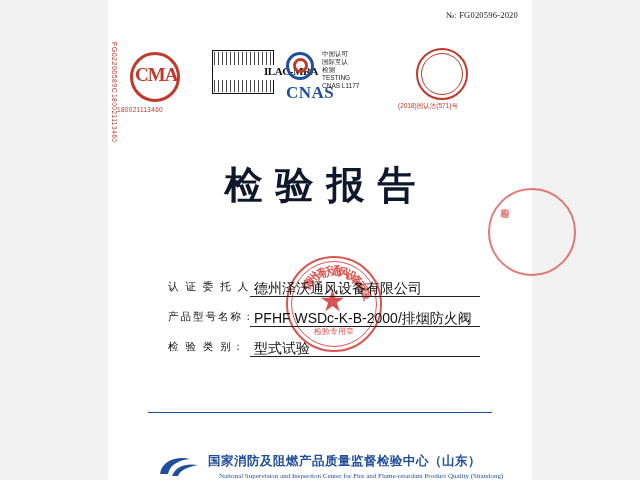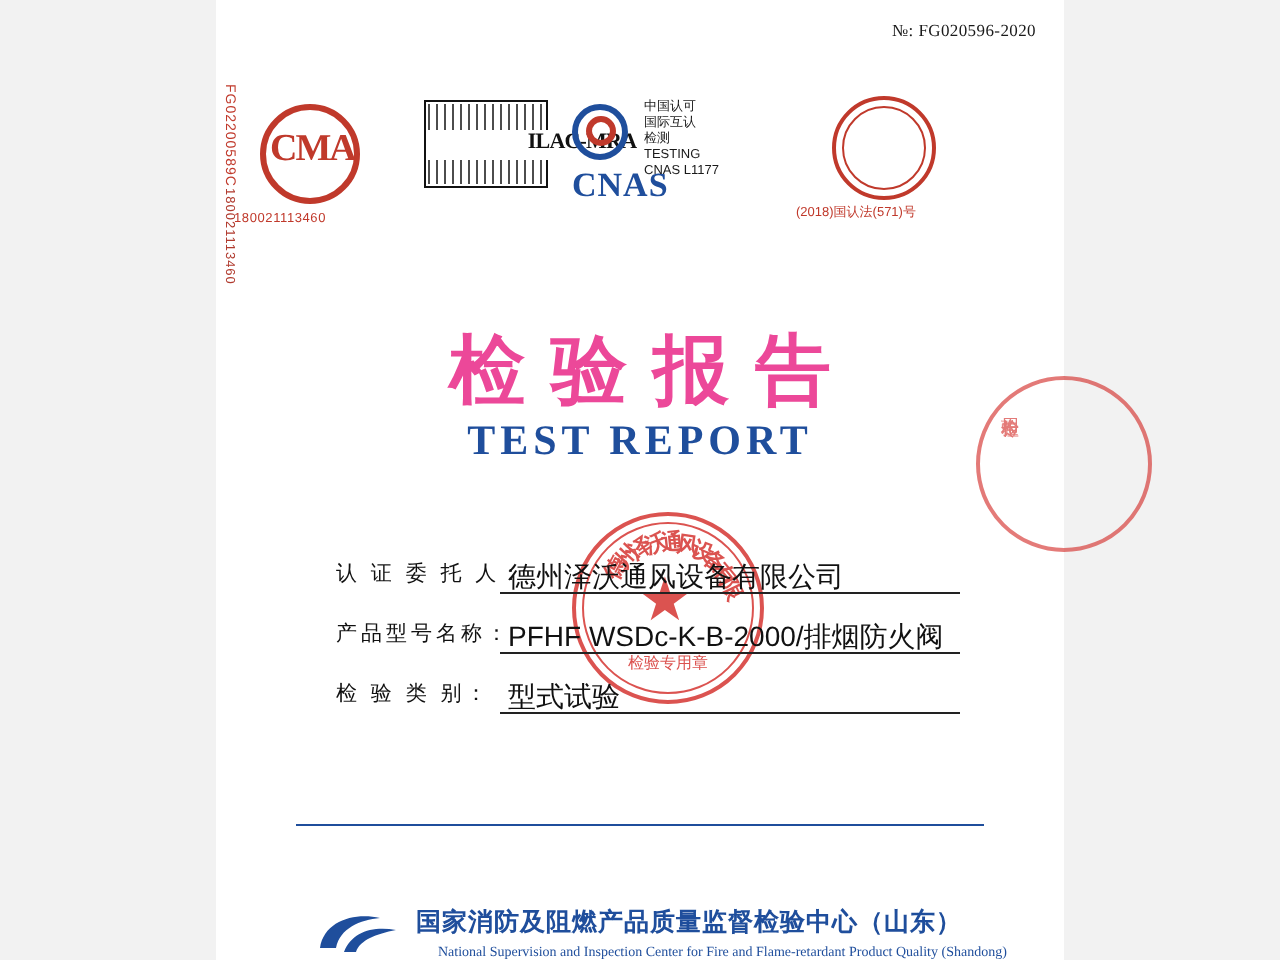--- a/index.html
+++ b/index.html
@@ -265,21 +265,21 @@
 
   
   .title-cn {
     position: absolute;
     left: 0;
     top: 160px;
     width: 424px;
     text-align: center;
     font-size: 38px;
     font-weight: bold;
-    color: #ec4899;
+    color: #0f172a;
     letter-spacing: 13px;
     text-indent: 13px;
     font-family: "Liberation Serif", serif;
   }
   .title-en {
     position: absolute;
     left: 0;
     top: 208px;
     width: 424px;
     text-align: center;
@@ -519,21 +519,20 @@
       </div>
 
       <div class="ccl">
         <div class="ring"></div>
         <div class="inner"></div>
         <div class="sub">(2018)国认法(571)号</div>
       </div>
     </div>
 
     <div class="title-cn">检验报告</div>
-    <div class="title-en">TEST REPORT</div>
 
     <div class="seal">
       <div class="o1"></div>
       <div class="o2"></div>
       <div class="arc">
         <span style="transform:rotate(-62deg) translate(0,-40px)">德</span>
         <span style="transform:rotate(-48deg) translate(0,-40px)">州</span>
         <span style="transform:rotate(-34deg) translate(0,-40px)">泽</span>
         <span style="transform:rotate(-20deg) translate(0,-40px)">沃</span>
         <span style="transform:rotate(-6deg) translate(0,-40px)">通</span>

